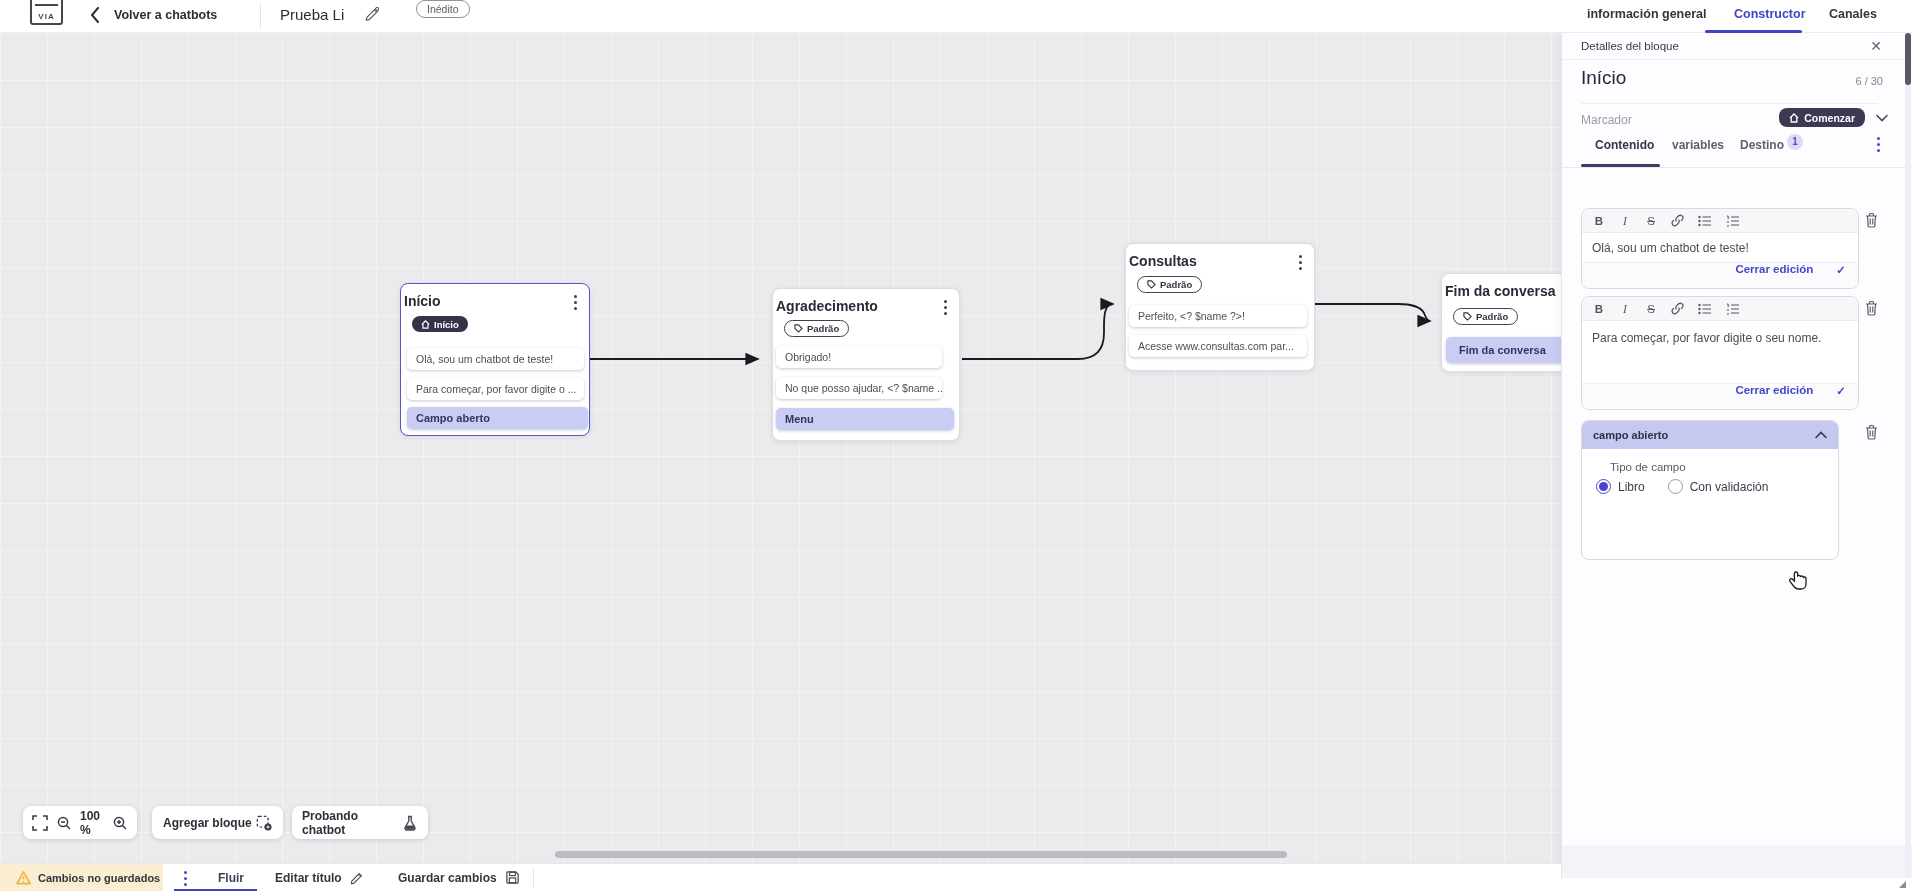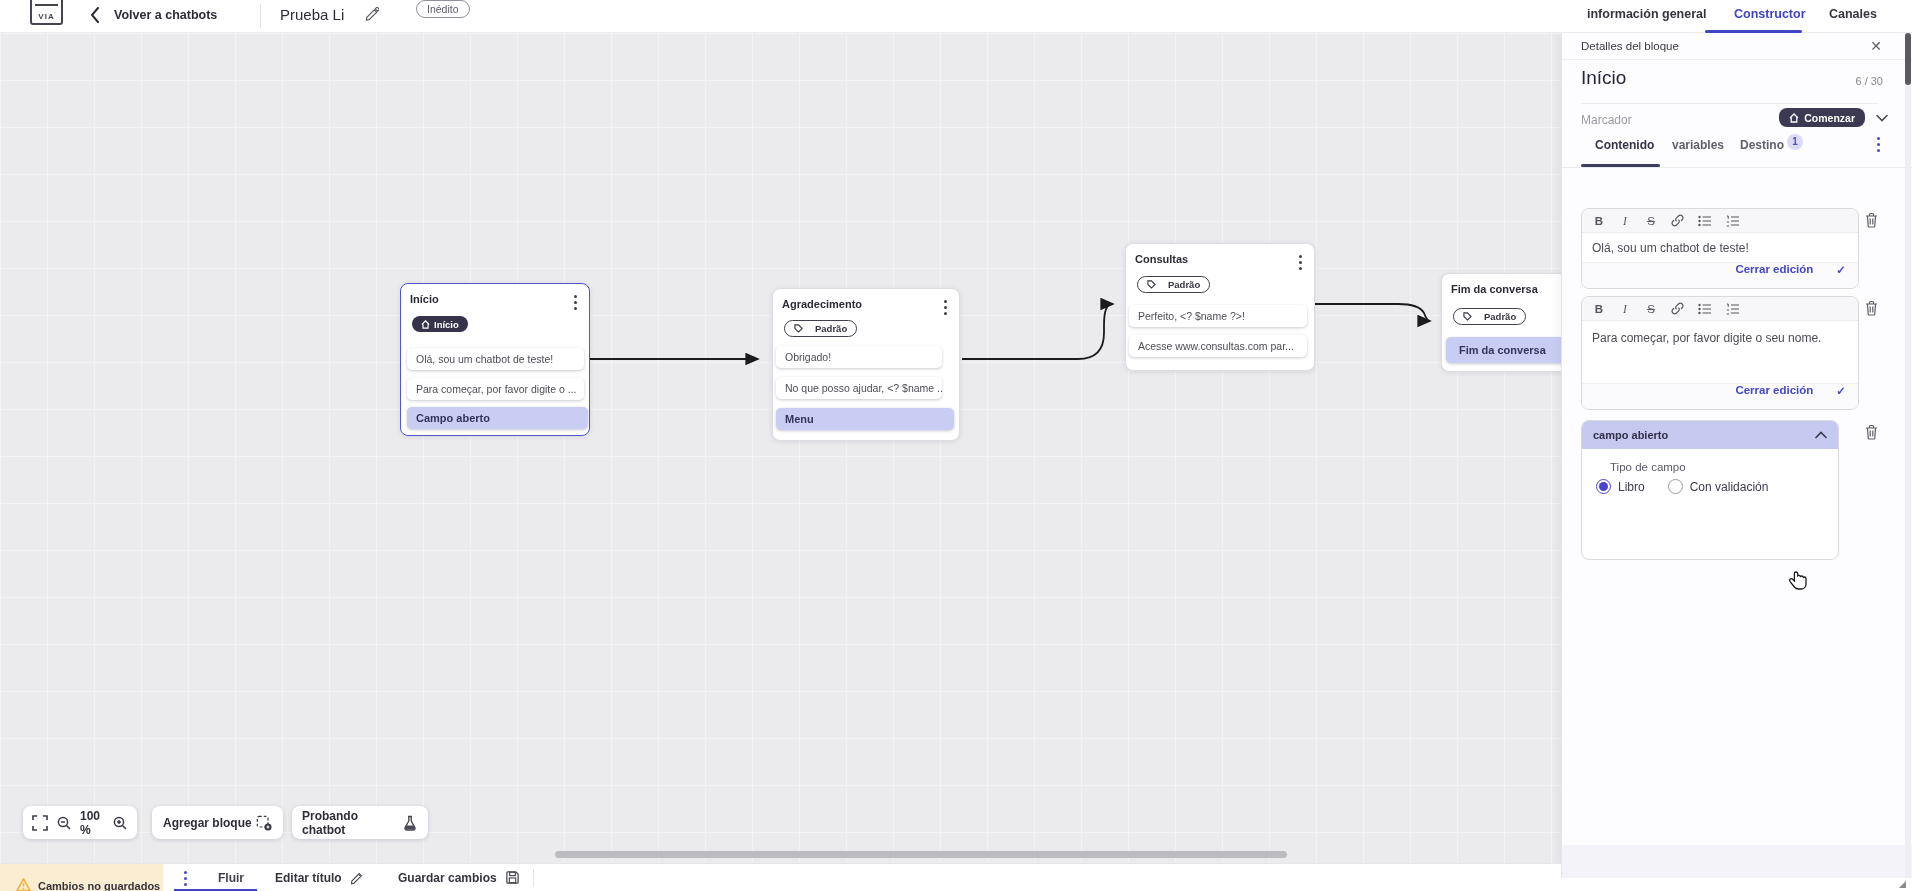--- a/index.html
+++ b/index.html
@@ -24,27 +24,27 @@
 
   
   #canvas { position:absolute; left:0; top:33px; width:1561px; height:830px; overflow:hidden;
             background-color:#ebebee;
             background-image:linear-gradient(#f3f3f6 1px, transparent 1px), linear-gradient(90deg,#f3f3f6 1px, transparent 1px);
             background-size:47px 47px; }
   #edges { position:absolute; left:0; top:0; width:1561px; height:830px; pointer-events:none; }
 
   .node { position:absolute; background:#fff; border:1px solid #dcdce2; border-radius:8px;
           box-shadow:0 1px 5px rgba(40,40,70,.10); }
-  .node .ntitle { position:absolute; left:9px; top:9px; font-size:11px; font-weight:bold; color:#2b2b38; white-space:nowrap; }
+  .node .ntitle { position:absolute; left:3px; top:9px; font-size:14px; font-weight:bold; color:#2b2b38; white-space:nowrap; }
   .kebab { display:flex; flex-direction:column; gap:3px; align-items:center; cursor:pointer; }
   .kebab i { width:3px; height:3px; border-radius:50%; background:#3e3e4a; }
   .node .kebab { position:absolute; right:12px; top:11px; }
   .badge-dark { position:absolute; left:11px; display:inline-flex; align-items:center; gap:4px; height:16px; padding:0 9px;
                 background:#34334a; border-radius:9px; color:#fff; font-size:9.5px; font-weight:bold; }
-  .badge-outline { position:absolute; left:11px; display:inline-flex; align-items:center; gap:12px; height:17px; padding:0 9px;
+  .badge-outline { position:absolute; left:11px; display:inline-flex; align-items:center; gap:4px; height:17px; padding:0 9px;
                    border:1px solid #40404f; border-radius:10px; background:#fff; color:#34343f; font-size:9.5px; font-weight:bold; }
   .nrow { position:absolute; height:22px; background:#fff; border-radius:5px; box-shadow:0 1px 3px rgba(40,40,70,.25);
           font-size:10.5px; color:#4d4d58; line-height:22px; padding-left:9px; white-space:nowrap; overflow:hidden; cursor:pointer; }
   .nrow.action { background:#c9cdf3; color:#33335c; font-weight:bold; font-size:11px; }
 
   #node-inicio  { left:400px; top:250px; width:190px; height:153px; border:1.5px solid #5156c8; }
   #node-agrade  { left:772px; top:255px; width:188px; height:153px; }
   #node-consult { left:1125px; top:210px; width:190px; height:128px; }
   #node-fim     { left:1441px; top:240px; width:139px; height:99px; border-radius:8px 0 0 8px; }
 
@@ -111,21 +111,21 @@
                      display:flex; align-items:center; justify-content:center; font-size:12px; color:#3a3a46; cursor:pointer; background:transparent; }
 
   #panel-footer-strip { position:absolute; left:0; top:812px; width:100%; height:33px; background:#f4f3fa; }
   #vscroll-track { position:absolute; right:1px; top:0; width:6px; height:845px; background:#efeef5; }
   #vscroll-thumb { position:absolute; right:1px; top:0px; width:6px; height:52px; background:#595963; border-radius:3px; cursor:pointer; }
   #panel-bottom-white { position:absolute; left:1561px; top:878px; width:351px; height:13px; background:#fff; z-index:31; }
   #corner-mark { position:absolute; left:1899px; top:881px; width:0; height:0; border-left:7px solid transparent; border-bottom:7px solid #8a8a92; z-index:45; }
 
   
   #statusbar { position:absolute; left:0; top:863px; width:1561px; height:28px; background:#fff; border-top:1px solid #e7e7eb; z-index:35; }
-  #unsaved-chip { position:absolute; left:0; top:0; width:163px; height:28px; background:#fbedd2; display:flex; align-items:flex-end; gap:7px; padding-left:16px; }
+  #unsaved-chip { position:absolute; left:0; top:0; width:163px; height:28px; background:#fbedd2; display:flex; align-items:center; gap:7px; padding-left:16px; }
   #unsaved-chip span { font-size:11px; font-weight:bold; color:#33333d; }
   #statusbar .kebab { position:absolute; left:184px; top:7px; } #statusbar .kebab i { background:#4347c8; }
   #flow-tab { position:absolute; left:205px; top:7px; width:52px; text-align:center; font-size:12px; font-weight:bold; color:#3e3e4e; cursor:pointer; }
   #flow-underline { position:absolute; left:174px; top:25px; width:83px; height:3px; background:#4043c0; }
   #edit-title-btn { position:absolute; left:275px; top:7px; display:flex; gap:8px; align-items:center; font-size:12px; font-weight:bold; color:#35353f; cursor:pointer; }
   #save-btn { position:absolute; left:398px; top:6px; display:flex; gap:8px; align-items:center; font-size:12px; font-weight:bold; color:#35353f; cursor:pointer; }
   .sb-divider { position:absolute; left:533px; top:5px; width:1px; height:18px; background:#e2e2e6; }
 
   #cursor { position:absolute; left:1788px; top:570px; width:22px; height:24px; z-index:60; pointer-events:none; }
   svg { display:block; }

